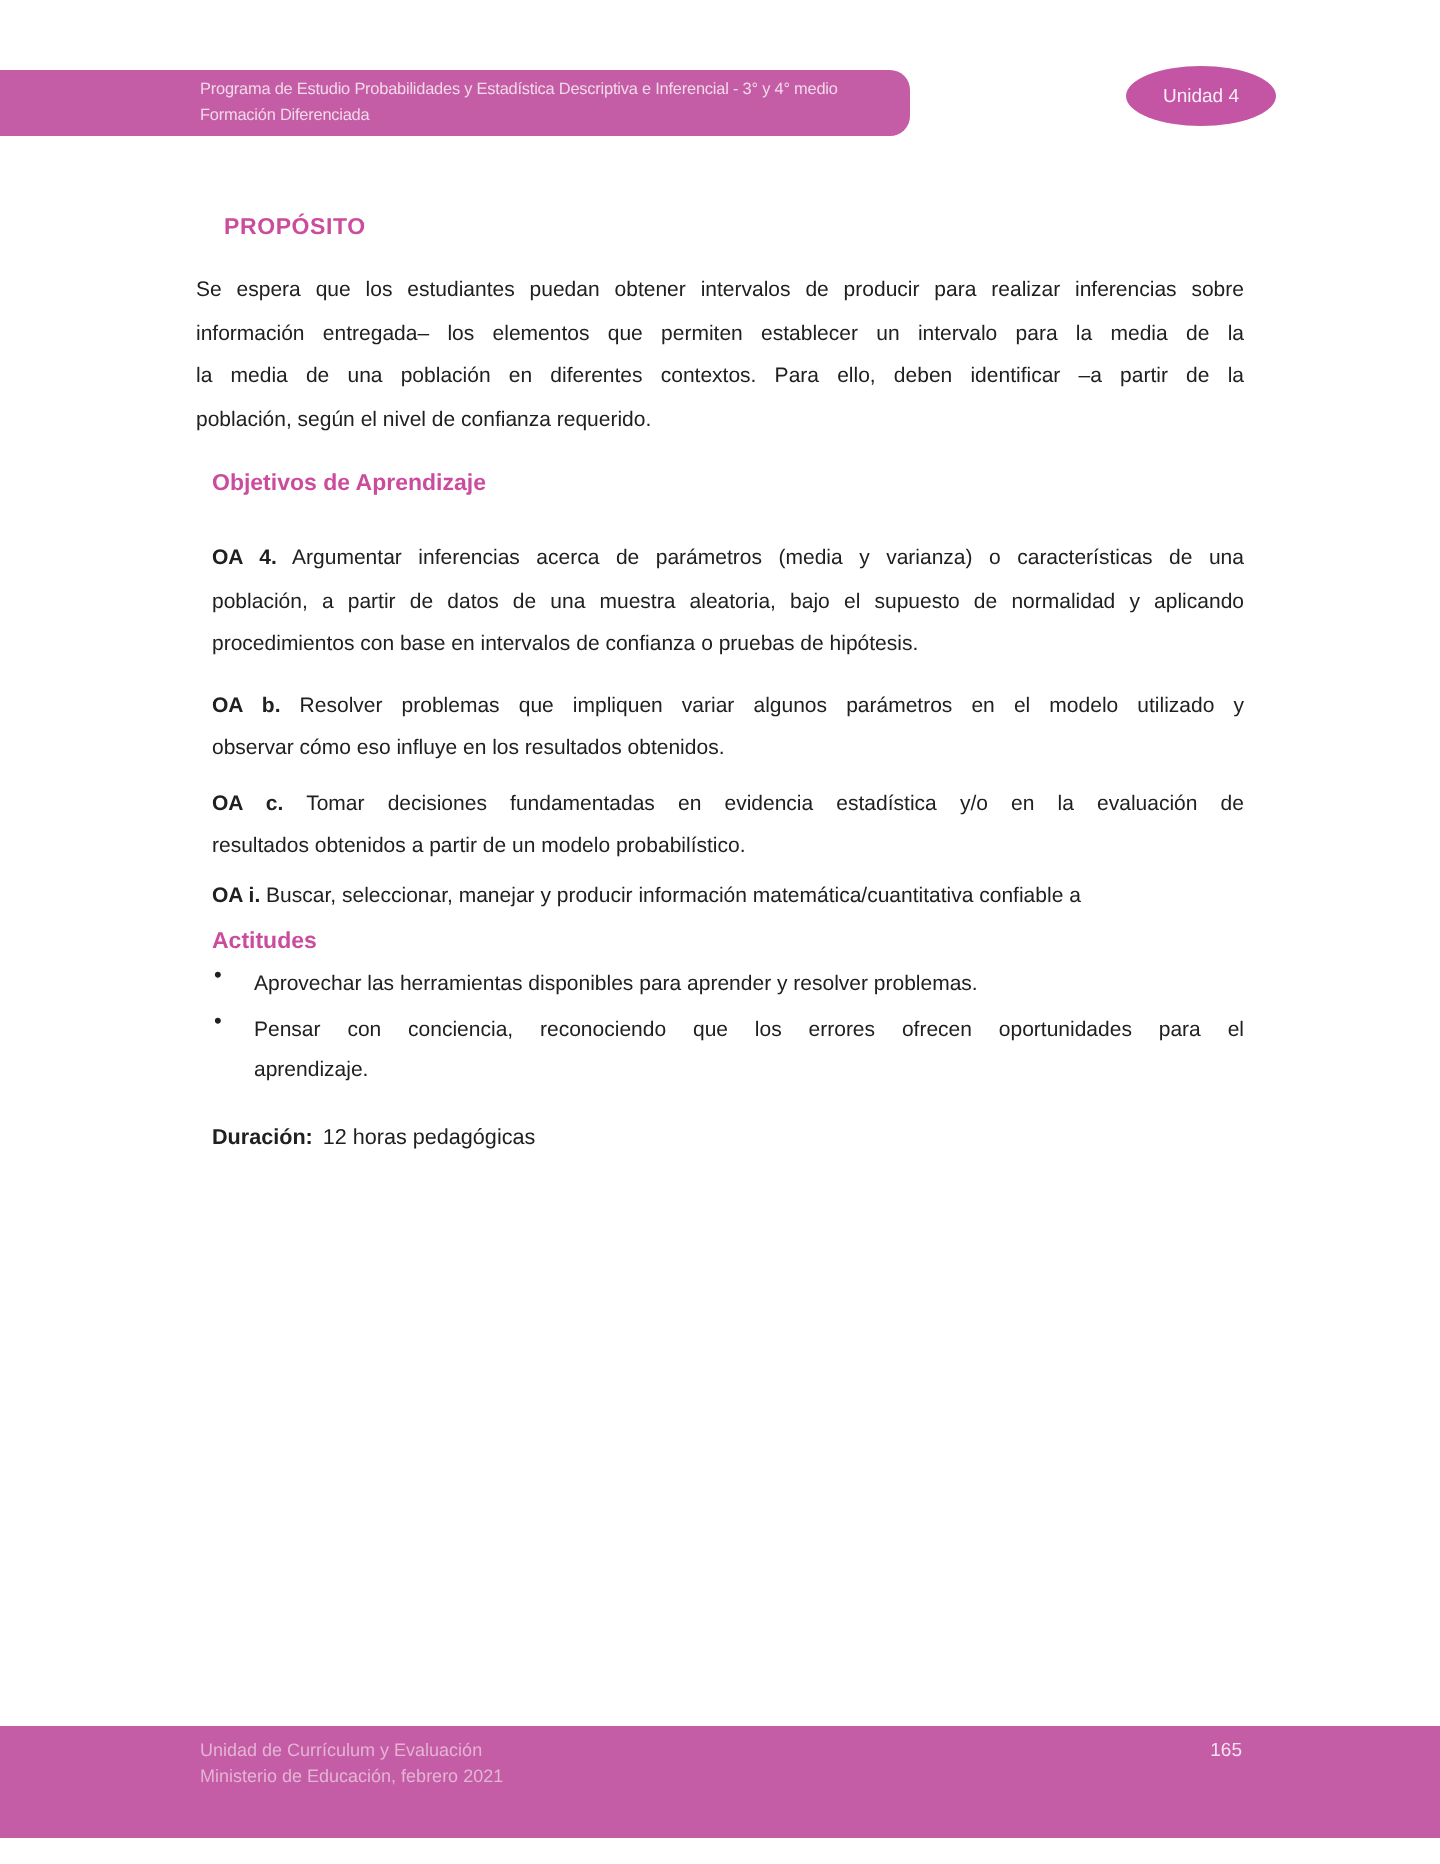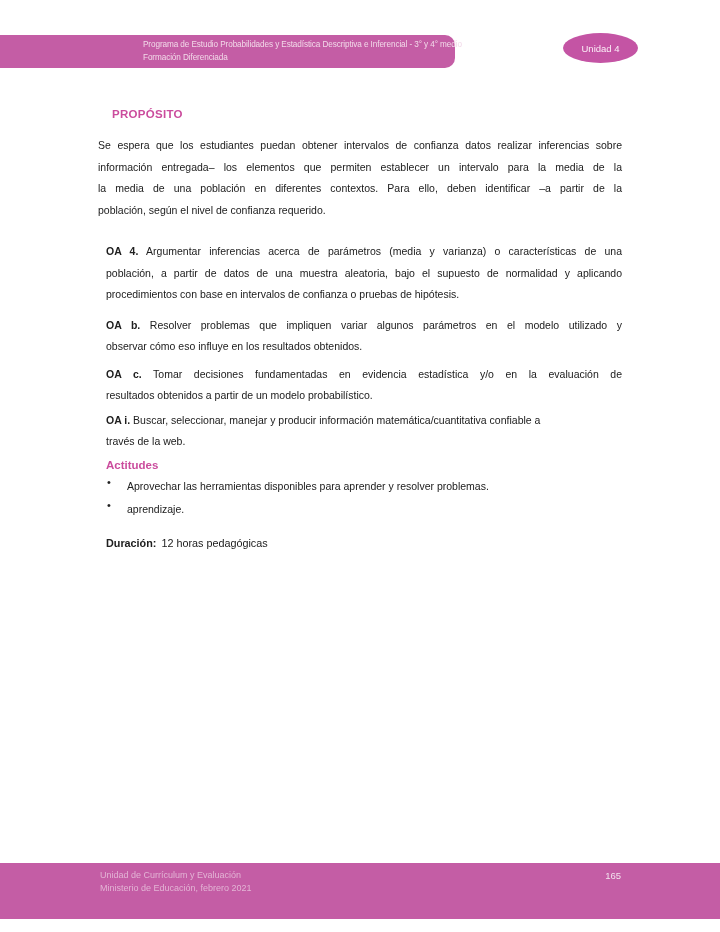--- a/index.html
+++ b/index.html
@@ -23,21 +23,21 @@
   }
   
   .band{
     position:absolute;top:35px;left:0;width:455px;height:33px;
     background:var(--brand);
     border-radius:0 10px 10px 0;
     padding:4px 0 0 100px;
   }
   .band .bline{
     font-size:8.2px;line-height:12.5px;letter-spacing:-0.1px;
-    color:var(--band-text);white-space:nowrap;margin-left:43px;
+    color:var(--band-text);white-space:nowrap;
   }
   .badge{
     position:absolute;top:33px;left:563px;width:75px;height:30px;
     background:var(--badge);border-radius:50%;
     display:flex;align-items:center;justify-content:center;
     font-size:9.5px;color:#fbeef7;
   }
   
   #content{position:absolute;top:84px;left:98px;width:524px;}
   .jline{text-align:justify;text-align-last:justify;}
@@ -86,59 +86,60 @@
   <div class="bline">Formación Diferenciada</div>
 </div>
 <div class="badge">Unidad 4</div>
 
 <div id="content">
 
 
   <div class="h-pink proposito-h">PROPÓSITO</div>
 
   <div class="body-para para1">
-      <div class="jline">Se espera que los estudiantes puedan obtener intervalos de confianza datos realizar inferencias sobre</div>
+      <div class="jline">Se espera que los estudiantes puedan obtener intervalos de producir para realizar inferencias sobre</div>
       <div class="jline">información entregada– los elementos que permiten establecer un intervalo para la media de la</div>
       <div class="jline">la media de una población en diferentes contextos. Para ello, deben identificar –a partir de la</div>
       <div class="jline last">población, según el nivel de confianza requerido.</div>
     </div>
 
   <div id="indent">
 
+    <div class="h-pink">Objetivos de Aprendizaje</div>
 
     <div class="body-para oa-1">
         <div class="jline"><b>OA 4.</b> Argumentar inferencias acerca de parámetros (media y varianza) o características de una</div>
         <div class="jline">población, a partir de datos de una muestra aleatoria, bajo el supuesto de normalidad y aplicando</div>
         <div class="jline last">procedimientos con base en intervalos de confianza o pruebas de hipótesis.</div>
       </div>
     <div class="body-para oa-2">
         <div class="jline"><b>OA b.</b> Resolver problemas que impliquen variar algunos parámetros en el modelo utilizado y</div>
         <div class="jline last">observar cómo eso influye en los resultados obtenidos.</div>
       </div>
     <div class="body-para oa-3">
         <div class="jline"><b>OA c.</b> Tomar decisiones fundamentadas en evidencia estadística y/o en la evaluación de</div>
         <div class="jline last">resultados obtenidos a partir de un modelo probabilístico.</div>
       </div>
     <div class="body-para oa-4 no-stretch">
         <div class="jline"><b>OA i.</b> Buscar, seleccionar, manejar y producir información matemática/cuantitativa confiable a</div>
-        <div class="jline last">través de la web.</div>
       </div>
 
     <div class="h-pink act-h">Actitudes</div>
 
     <ul class="bullets">
       <li>
         <span class="dot">•</span>
         <div class="body-para">
             <div class="jline last">Aprovechar las herramientas disponibles para aprender y resolver problemas.</div>
           </div>
       </li>
       <li>
         <span class="dot">•</span>
         <div class="body-para">
+            <div class="jline">Pensar con conciencia, reconociendo que los errores ofrecen oportunidades para el</div>
             <div class="jline last">aprendizaje.</div>
           </div>
       </li>
     </ul>
 
     <div class="duracion">
       <b>Duración:</b>
       <span>12 horas pedagógicas</span>
     </div>
 

